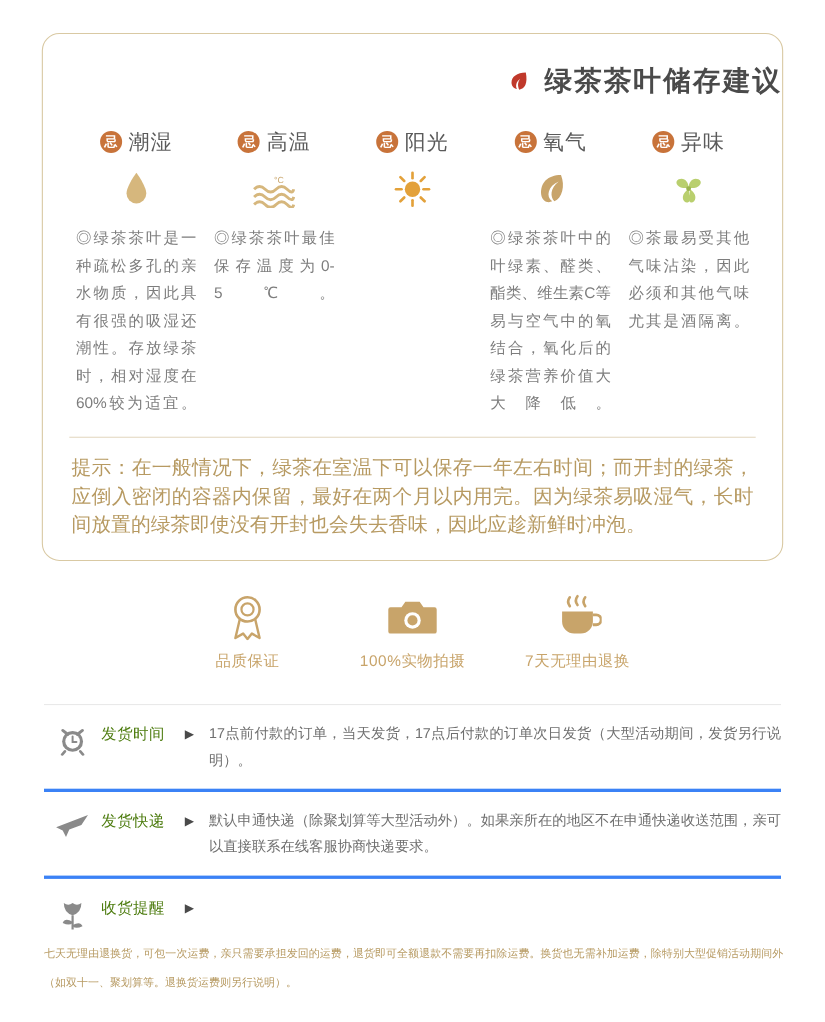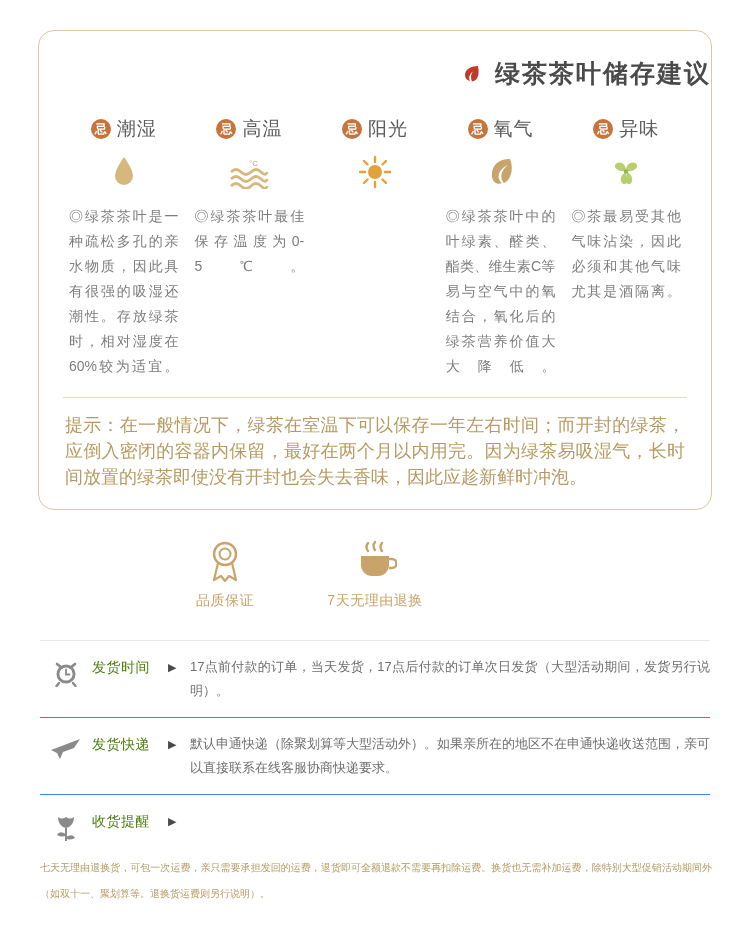--- a/index.html
+++ b/index.html
@@ -145,21 +145,21 @@
   .ship-list {
     position: absolute;
     top: 640px;
     left: 40px;
     width: 670px;
   }
   .ship-row {
     display: flex;
     align-items: flex-start;
     padding: 14px 0 14px 0;
-    border-top: 1px solid #3b82f6;
+    border-top: 3px solid #3b82f6;
     min-height: 48px;
     box-sizing: border-box;
   }
   .ship-row:first-child { border-top: 1px solid #e9e9e9; }
   .ship-icon {
     width: 52px;
     flex: 0 0 52px;
     display: flex;
     align-items: center;
     justify-content: center;
@@ -312,20 +312,30 @@
       <div class="g-icon">
         <svg width="34" height="42" viewBox="0 0 34 42">
           <circle cx="17" cy="14" r="11" fill="none" stroke="#c8a46a" stroke-width="2.4"></circle>
           <circle cx="17" cy="14" r="5.5" fill="none" stroke="#c8a46a" stroke-width="2"></circle>
           <path d="M10 23 L6 40 L13 36 L17 41 L21 36 L28 40 L24 23" fill="none" stroke="#c8a46a" stroke-width="2.2" stroke-linejoin="round"></path>
         </svg>
       </div>
       <div class="g-label">品质保证</div>
     </div>
 
+    <div class="guarantee">
+      <div class="g-icon">
+        <svg width="46" height="36" viewBox="0 0 46 36">
+          <path d="M3 9 h10 l3.5 -5 h13 l3.5 5 h10 a2 2 0 0 1 2 2 v20 a2 2 0 0 1 -2 2 h-40 a2 2 0 0 1 -2 -2 v-20 a2 2 0 0 1 2 -2 z" fill="#c8a46a"></path>
+          <circle cx="23" cy="21" r="7.5" fill="#ffffff"></circle>
+          <circle cx="23" cy="21" r="4.6" fill="#c8a46a"></circle>
+        </svg>
+      </div>
+      <div class="g-label">100%实物拍摄</div>
+    </div>
 
     <div class="guarantee">
       <div class="g-icon">
         <svg width="44" height="42" viewBox="0 0 44 42">
           <g stroke="#c8a46a" stroke-width="2.4" fill="none" stroke-linecap="round">
             <path d="M15 3 q-3 4 0 8"></path>
             <path d="M22 2 q-3 4 0 8"></path>
             <path d="M29 3 q-3 4 0 8"></path>
           </g>
           <path d="M8 16 h28 v9 a11 11 0 0 1 -11 11 h-6 a11 11 0 0 1 -11 -11 z" fill="#c8a46a"></path>

